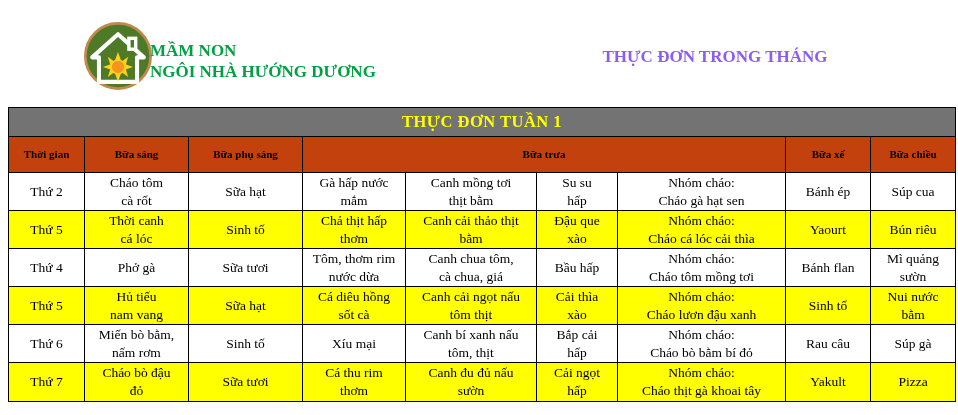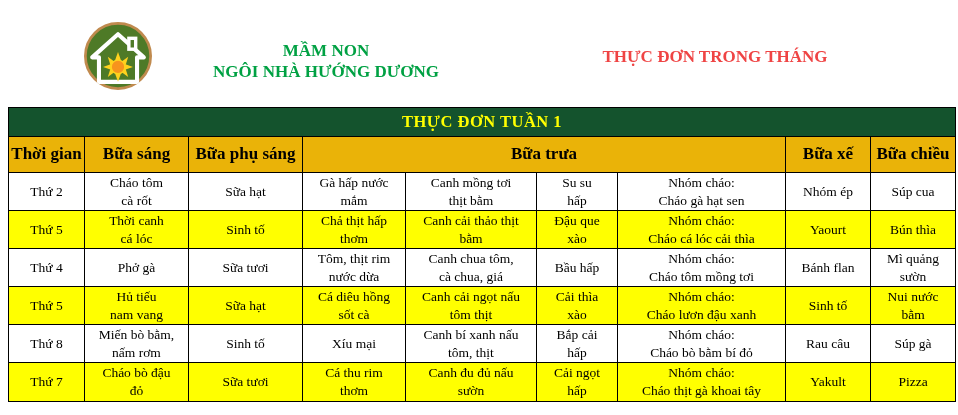--- a/index.html
+++ b/index.html
@@ -6,46 +6,46 @@
   body{
     width:958px;height:415px;overflow:hidden;background:#ffffff;
     font-family:"Liberation Serif","DejaVu Serif",serif;
     position:relative;
   }
   
   .page-header{position:relative;height:107px;background:#ffffff;}
   .logo{position:absolute;left:84px;top:22px;width:68px;height:68px;}
   .school-name{
     position:absolute;left:150px;top:40px;width:300px;
-    text-align:center;color:#00a143;font-weight:bold;
-    font-size:17px;line-height:1.25;padding-left:26px;
+    color:#00a143;font-weight:bold;
+    font-size:17px;line-height:1.25;
   }
   .month-title{
     position:absolute;left:560px;top:47px;width:310px;
-    text-align:center;color:#ef4444;font-weight:bold;font-size:17px;
+    text-align:center;color:#8b5cf6;font-weight:bold;font-size:17px;
   }
   
   table.menu{
     position:absolute;left:8px;top:107px;width:947px;
     border-collapse:collapse;table-layout:fixed;
     font-family:"Liberation Serif","DejaVu Serif",serif;
   }
   table.menu td,table.menu th{
     border:1.5px solid #000;
     text-align:center;vertical-align:middle;
     padding:1px 2px;overflow:hidden;
     font-size:13.5px;line-height:1.3;color:#000;
     white-space:pre-line;
   }
   tr.title-row td{
-    background:#14532d;color:#ffff00;font-weight:bold;
+    background:#737373;color:#ffff00;font-weight:bold;
     font-size:16.5px;height:26px;letter-spacing:.5px;margin-top:27px;
   }
   tr.head-row th{
-    background:#eab308;font-weight:bold;font-size:17px;height:33px;
+    background:#c2410c;font-weight:bold;font-size:11px;height:33px;
   }
   tr.data-row{height:38px;}
   tr.data-row.white td{background:#ffffff;}
   tr.data-row.yellow td{background:#ffff00;}
 </style>
 </head>
 <body>
 
 <div class="page-header">
   <svg class="logo" viewBox="0 0 100 100">
@@ -107,44 +107,44 @@
 cà rốt</td>
         <td>Sữa hạt</td>
         <td>Gà hấp nước
 mắm</td>
         <td>Canh mồng tơi
 thịt bằm</td>
         <td>Su su
 hấp</td>
         <td>Nhóm cháo:
 Cháo gà hạt sen</td>
-        <td>Nhóm ép</td>
+        <td>Bánh ép</td>
         <td>Súp cua</td>
       </tr>
       <tr class="data-row yellow">
         <td>Thứ 5</td>
         <td>Thời canh
 cá lóc</td>
         <td>Sinh tố</td>
         <td>Chả thịt hấp
 thơm</td>
         <td>Canh cải thảo thịt
 bằm</td>
         <td>Đậu que
 xào</td>
         <td>Nhóm cháo:
 Cháo cá lóc cải thìa</td>
         <td>Yaourt</td>
-        <td>Bún thìa</td>
+        <td>Bún riêu</td>
       </tr>
       <tr class="data-row white">
         <td>Thứ 4</td>
         <td>Phở gà</td>
         <td>Sữa tươi</td>
-        <td>Tôm, thịt rim
+        <td>Tôm, thơm rim
 nước dừa</td>
         <td>Canh chua tôm,
 cà chua, giá</td>
         <td>Bầu hấp</td>
         <td>Nhóm cháo:
 Cháo tôm mồng tơi</td>
         <td>Bánh flan</td>
         <td>Mì quảng
 sườn</td>
       </tr>
@@ -159,21 +159,21 @@
 tôm thịt</td>
         <td>Cải thìa
 xào</td>
         <td>Nhóm cháo:
 Cháo lươn đậu xanh</td>
         <td>Sinh tố</td>
         <td>Nui nước
 bằm</td>
       </tr>
       <tr class="data-row white">
-        <td>Thứ 8</td>
+        <td>Thứ 6</td>
         <td>Miến bò bằm,
 nấm rơm</td>
         <td>Sinh tố</td>
         <td>Xíu mại</td>
         <td>Canh bí xanh nấu
 tôm, thịt</td>
         <td>Bắp cải
 hấp</td>
         <td>Nhóm cháo:
 Cháo bò bằm bí đỏ</td>

